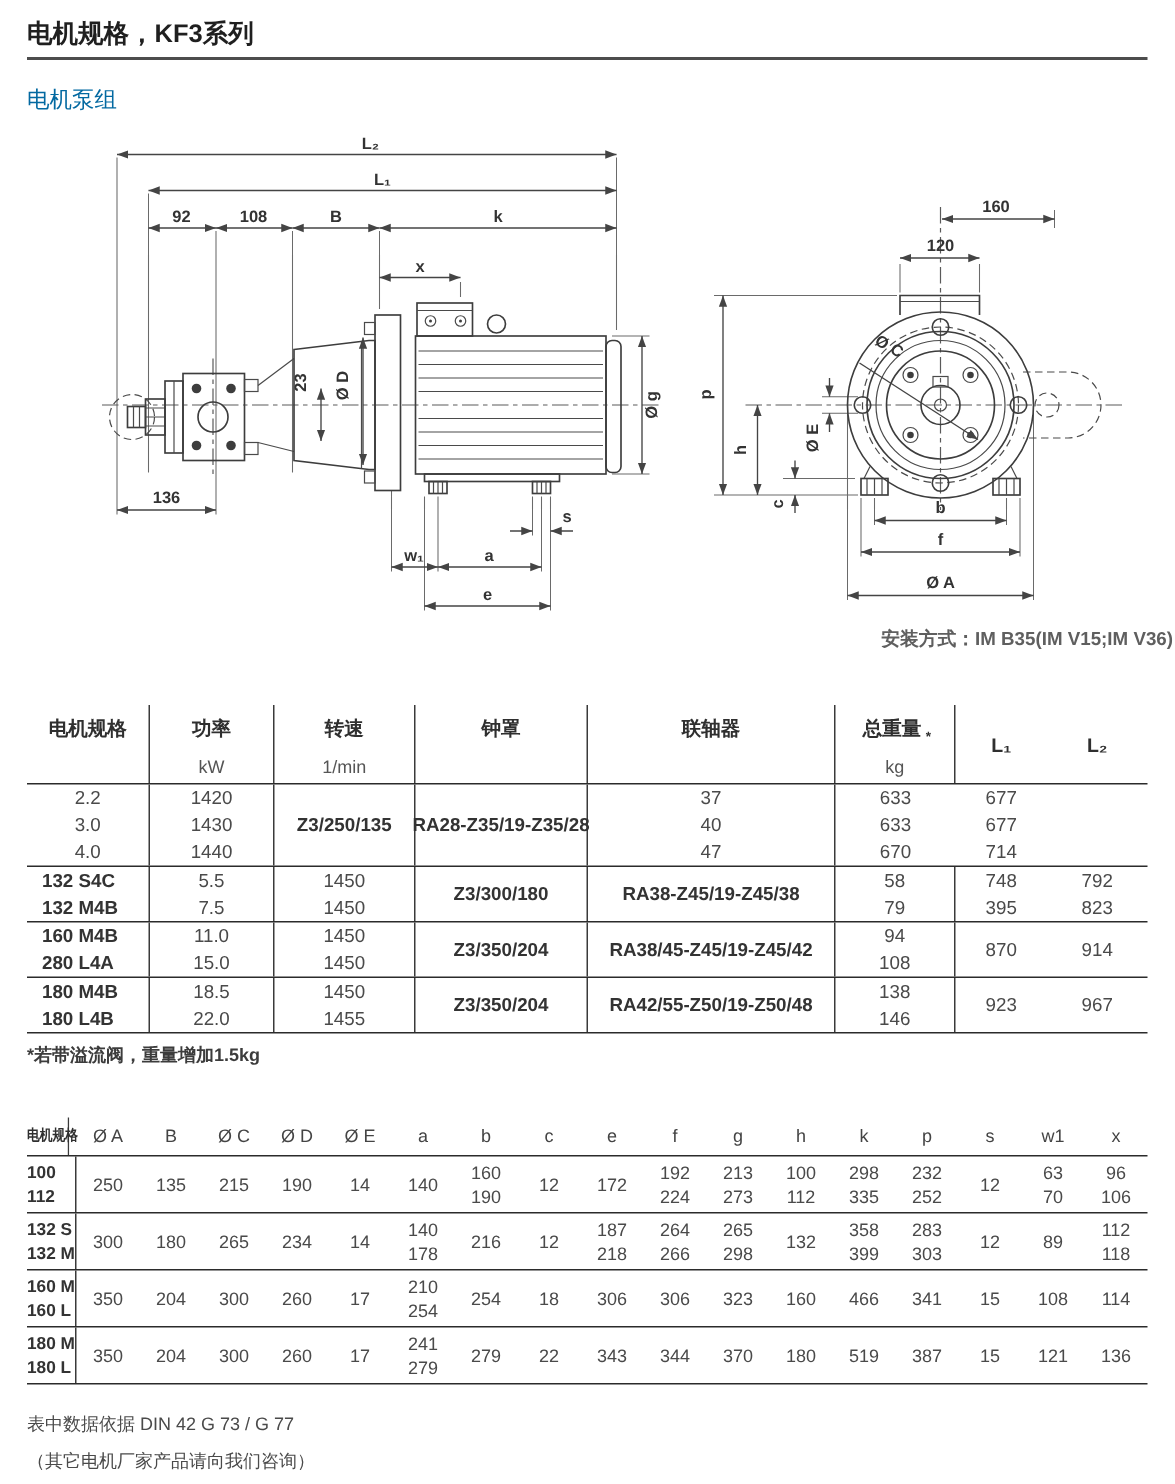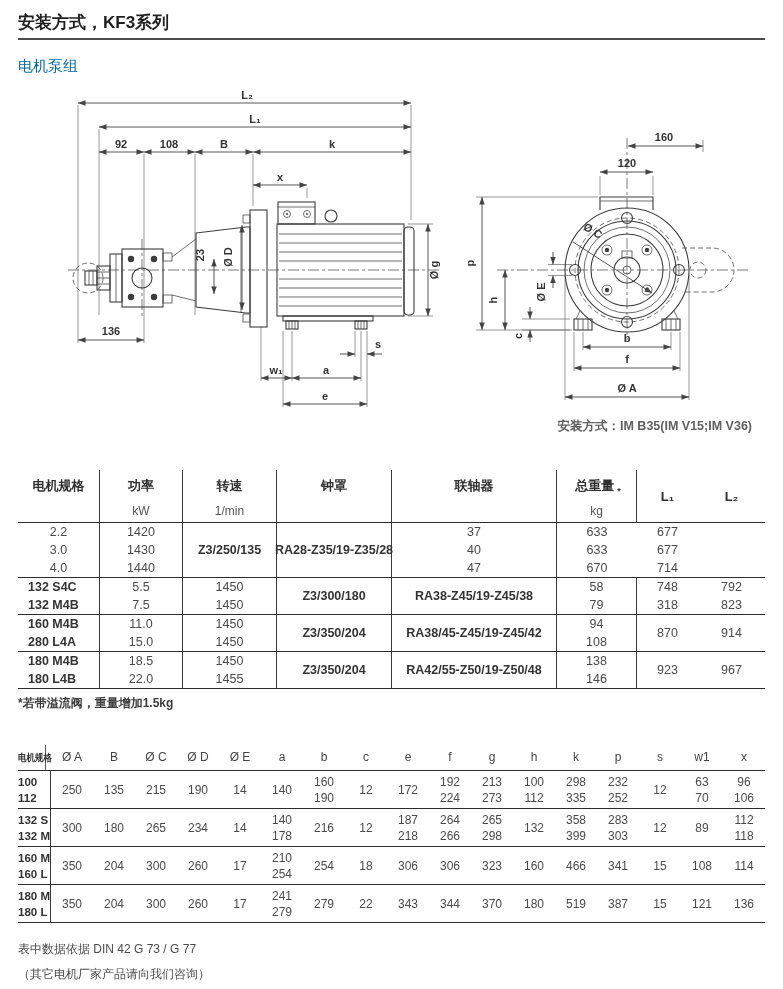--- a/index.html
+++ b/index.html
@@ -2,21 +2,21 @@
 <html><head>
 <meta charset="utf-8">
 <style>
   html,body{margin:0;padding:0;background:#fff;}
   .page{position:relative;width:783px;height:989px;background:#fff;overflow:hidden;
         font-family:"Liberation Sans","DejaVu Sans",sans-serif;color:#333;}
   .page-title{position:absolute;left:18px;top:11px;font-size:17px;font-weight:700;color:#1f1f1f;}
   .title-rule{position:absolute;left:18px;top:38px;width:747px;border-top:2px solid #4d4d4d;}
   .section-title{position:absolute;left:18px;top:57px;font-size:15px;font-weight:400;color:#0369a1;}
   .drawings{position:absolute;left:0;top:85px;width:783px;height:350px;}
-  .mounting-note{position:absolute;right:31px;top:418px;font-size:12.5px;font-weight:600;color:#5f5f5f;}
+  .mounting-note{position:absolute;right:1px;top:418px;font-size:12.5px;font-weight:600;color:#5f5f5f;}
 
   
   .t1{position:absolute;left:18px;top:470px;width:747px;}
   .t1-header,.t1-group{display:grid;grid-template-columns:82px 83px 94px 115px 165px 80px 61px 67px;}
   .t1-header{height:52px;border-bottom:1.5px solid #2b2b2b;}
   .t1-group{border-bottom:1.5px solid #2b2b2b;}
   .vb{border-right:1px solid #3a3a3a;}
   .t1-hcell{display:flex;flex-direction:column;align-items:center;box-sizing:border-box;}
   .t1-hcell.center{justify-content:center;}
   .t1-hlabel{font-weight:700;font-size:13px;color:#2f2f2f;margin-top:7px;white-space:nowrap;}
@@ -56,21 +56,21 @@
   .ext{stroke:#6a6a6a;stroke-width:0.7;fill:none;}
   .dim{stroke:#444;stroke-width:0.9;fill:none;}
   .dl{font-size:11px;font-weight:700;fill:#333;font-family:"Liberation Sans","DejaVu Sans",sans-serif;}
   .blt{fill:#3d3d3d;stroke:none;}
 </style>
 </head>
 <body>
 
 <div class="page">
 
-  <div class="page-title">安装方式，KF3系列</div>
+  <div class="page-title">电机规格，KF3系列</div>
   <div class="title-rule"></div>
   <div class="section-title">电机泵组</div>
 
   <svg class="drawings" viewBox="0 0 783 350" width="783" height="350">
     <defs>
       <marker id="ar" viewBox="0 0 10 8" refX="9.5" refY="4" markerWidth="9" markerHeight="7" orient="auto">
         <path d="M0,0.5 L9.5,4 L0,7.5 z" fill="#444"></path>
       </marker>
       <marker id="arr" viewBox="0 0 10 8" refX="9.5" refY="4" markerWidth="9" markerHeight="7" orient="auto-start-reverse">
         <path d="M0,0.5 L9.5,4 L0,7.5 z" fill="#444"></path>
@@ -313,21 +313,21 @@
           </div>
           <div class="t1-cell vb bold">
             <div class="ln">RA38-Z45/19-Z45/38</div>
           </div>
           <div class="t1-cell vb">
             <div class="ln">58</div>
             <div class="ln">79</div>
           </div>
           <div class="t1-cell ">
             <div class="ln">748</div>
-            <div class="ln">318</div>
+            <div class="ln">395</div>
           </div>
           <div class="t1-cell ">
             <div class="ln">792</div>
             <div class="ln">823</div>
           </div>
         </div>
         <div class="t1-group">
           <div class="t1-cell vb c1 bold">
             <div class="ln">160 M4B</div>
             <div class="ln">280 L4A</div>

